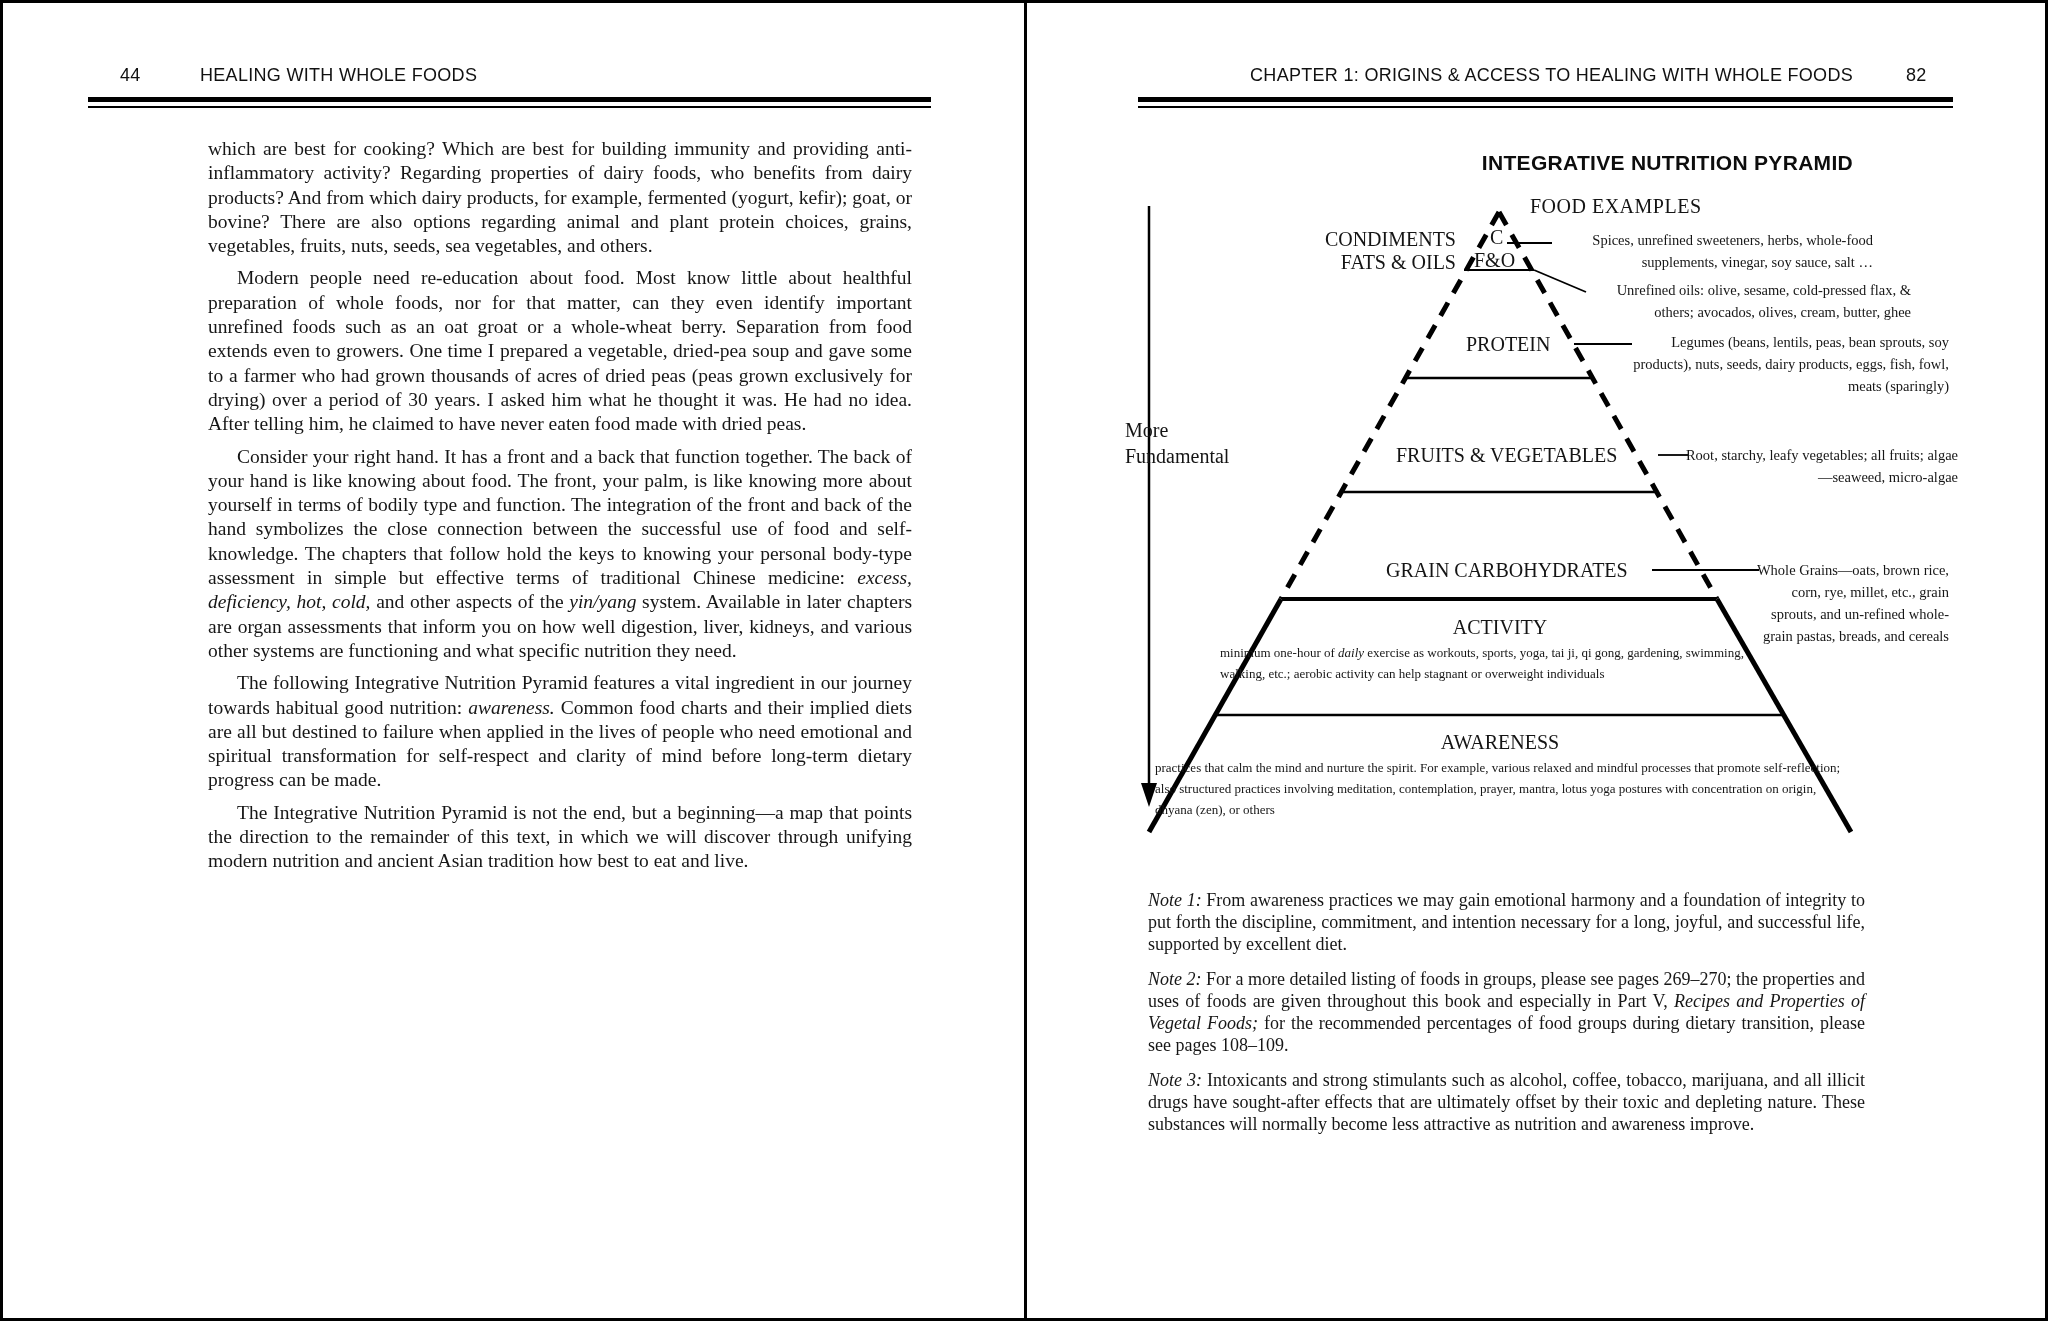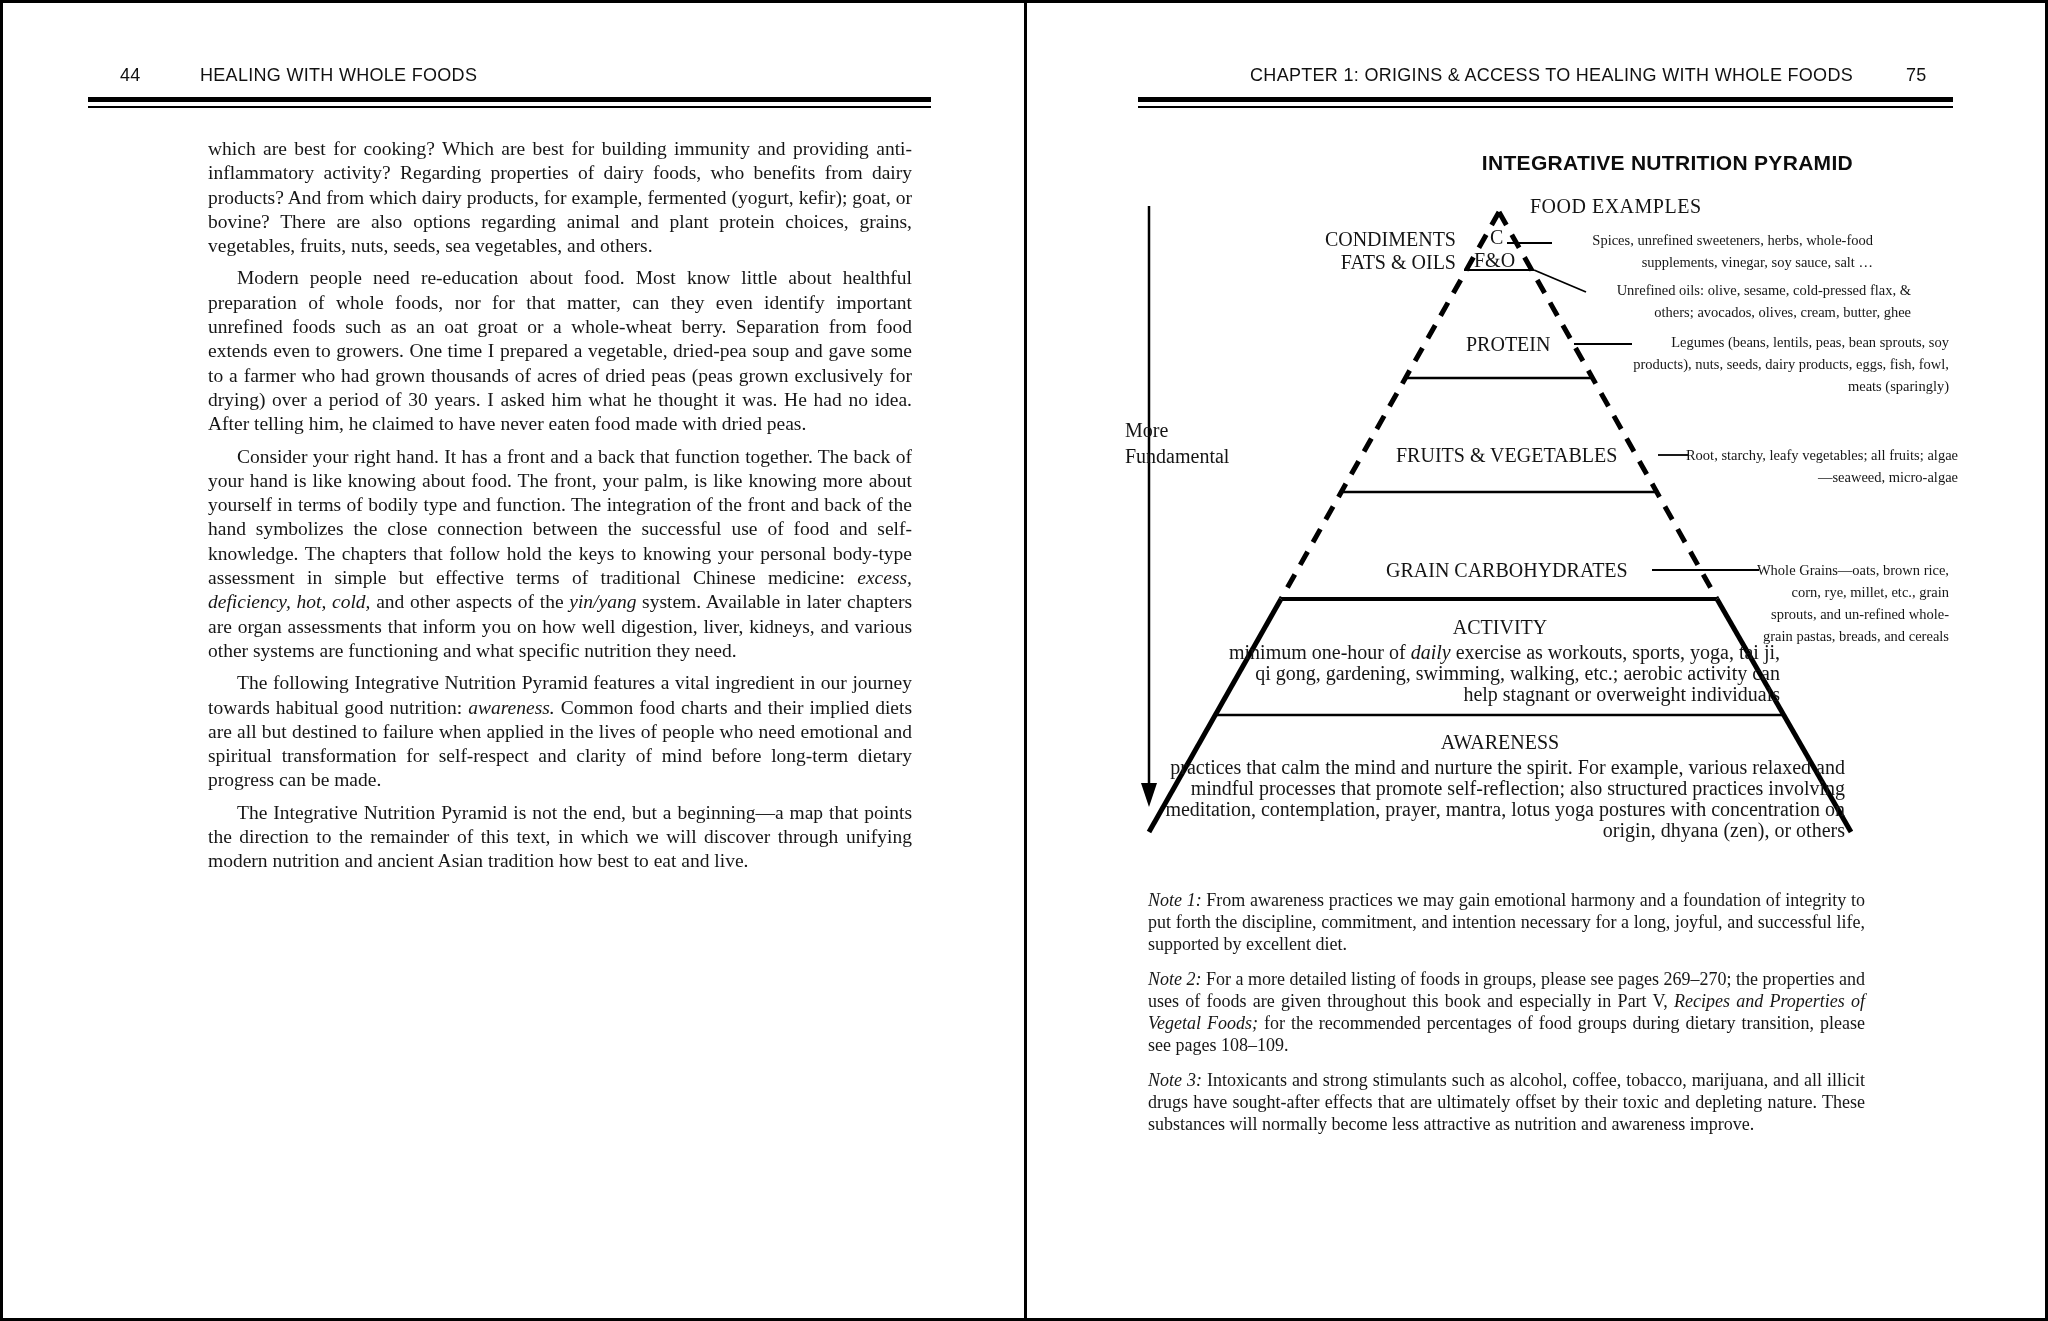--- a/index.html
+++ b/index.html
@@ -25,21 +25,21 @@
   }
   .body-col p{margin:8px;}
   .body-col p.indent{text-indent:29px;}
   .it{font-style:italic;}
   
   .fig-title{position:absolute;left:1150px;top:148px;width:700px;text-align:right;
     font-family:"Liberation Sans","DejaVu Sans",sans-serif;font-weight:bold;font-size:21px;letter-spacing:.3px;color:#0d0d0d;}
   .fig-label{position:absolute;font-size:20px;color:#141414;white-space:nowrap;}
   .fig-label-block{position:absolute;font-size:20px;color:#141414;line-height:23px;text-align:right;}
   .example{position:absolute;font-size:14.5px;line-height:22px;text-align:right;color:#161616;}
-  .level-desc{position:absolute;font-size:20px;line-height:21px;text-align:right;color:#161616;}
+  .level-desc{position:absolute;font-size:13px;line-height:21px;text-align:left;color:#161616;}
   .side-label{position:absolute;left:1122px;top:414px;font-size:20px;line-height:26px;color:#141414;}
   .side-label span{display:block;}
   svg.overlay{position:absolute;left:0;top:0;pointer-events:none;}
   
   .notes{position:absolute;left:1145px;top:886px;width:717px;font-size:18px;line-height:22px;text-align:justify;color:#161616;}
   .notes p{margin:0 0 13px 0;}
 </style>
 </head>
 <body>
 
@@ -54,21 +54,21 @@
     <p><span>which are best for cooking? Which are best for building immunity and providing anti-inflammatory activity? Regarding properties of dairy foods, who benefits from dairy products? And from which dairy products, for example, fermented (yogurt, kefir); goat, or bovine? There are also options regarding animal and plant protein choices, grains, vegetables, fruits, nuts, seeds, sea vegetables, and others.</span></p>
     <p class="indent"><span>Modern people need re-education about food. Most know little about healthful preparation of whole foods, nor for that matter, can they even identify important unrefined foods such as an oat groat or a whole-wheat berry. Separation from food extends even to growers. One time I prepared a vegetable, dried-pea soup and gave some to a farmer who had grown thousands of acres of dried peas (peas grown exclusively for drying) over a period of 30 years. I asked him what he thought it was. He had no idea. After telling him, he claimed to have never eaten food made with dried peas.</span></p>
     <p class="indent"><span>Consider your right hand. It has a front and a back that function together. The back of your hand is like knowing about food. The front, your palm, is like knowing more about yourself in terms of bodily type and function. The integration of the front and back of the hand symbolizes the close connection between the successful use of food and self-knowledge. The chapters that follow hold the keys to knowing your personal body-type assessment in simple but effective terms of traditional Chinese medicine: </span><span class="it">excess, deficiency, hot, cold,</span><span> and other aspects of the </span><span class="it">yin/yang</span><span> system. Available in later chapters are organ assessments that inform you on how well digestion, liver, kidneys, and various other systems are functioning and what specific nutrition they need.</span></p>
     <p class="indent"><span>The following Integrative Nutrition Pyramid features a vital ingredient in our journey towards habitual good nutrition: </span><span class="it">awareness.</span><span> Common food charts and their implied diets are all but destined to failure when applied in the lives of people who need emotional and spiritual transformation for self-respect and clarity of mind before long-term dietary progress can be made.</span></p>
     <p class="indent"><span>The Integrative Nutrition Pyramid is not the end, but a beginning—a map that points the direction to the remainder of this text, in which we will discover through unifying modern nutrition and ancient Asian tradition how best to eat and live.</span></p>
   </div>
 
   <div class="divider"></div>
 
   <div class="running" style="left:1135px;width:715px;text-align:right">CHAPTER 1: ORIGINS &amp; ACCESS TO HEALING WITH WHOLE FOODS</div>
-  <div class="running" style="left:1903px">75</div>
+  <div class="running" style="left:1903px">82</div>
   <div class="rule-thick" style="left:1135px;top:94px;width:815px"></div>
   <div class="rule-thin" style="left:1135px;top:103px;width:815px"></div>
 
   <svg class="overlay" width="2048" height="1321" viewBox="0 0 2048 1321">
 
     <line x1="1496" y1="209" x2="1278" y2="596" stroke="#000" stroke-width="5" stroke-dasharray="15 11"></line>
     <line x1="1496" y1="209" x2="1714" y2="596" stroke="#000" stroke-width="5" stroke-dasharray="15 11"></line>
 
     <line x1="1278" y1="596" x2="1146" y2="829" stroke="#000" stroke-width="5"></line>
     <line x1="1714" y1="596" x2="1848" y2="829" stroke="#000" stroke-width="5"></line>

